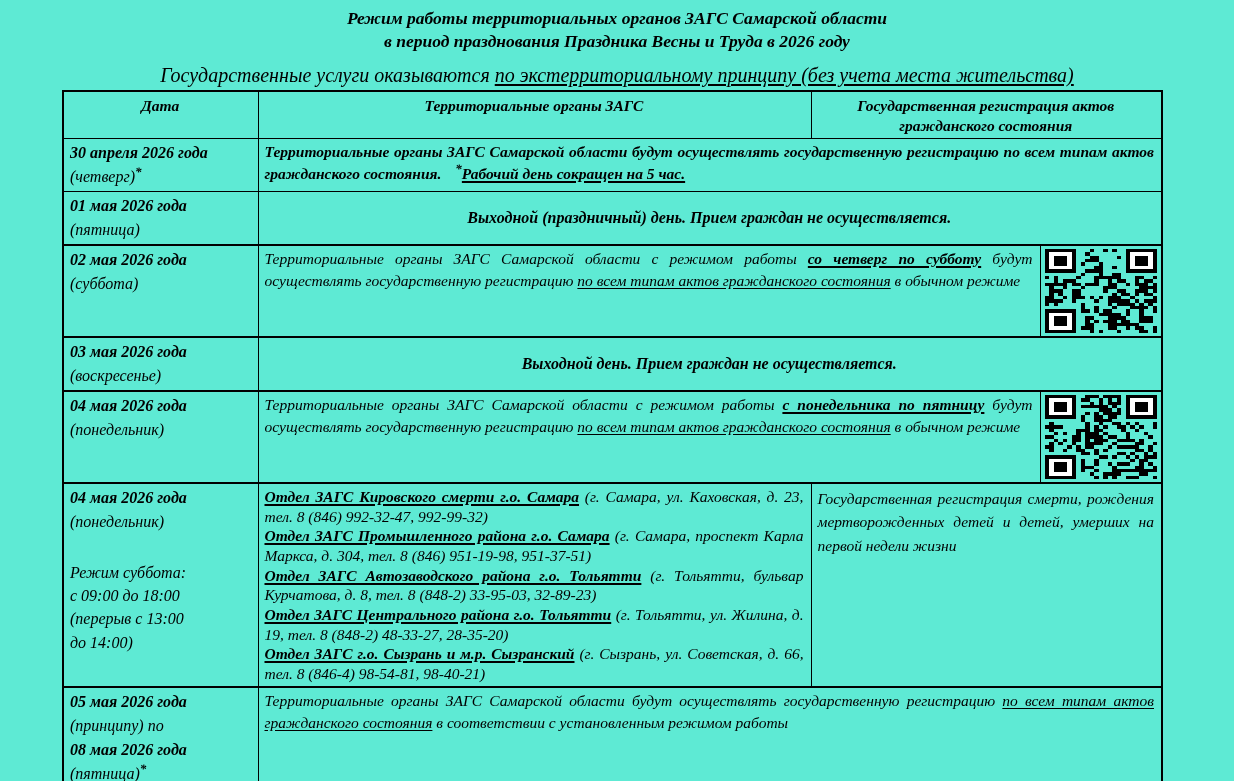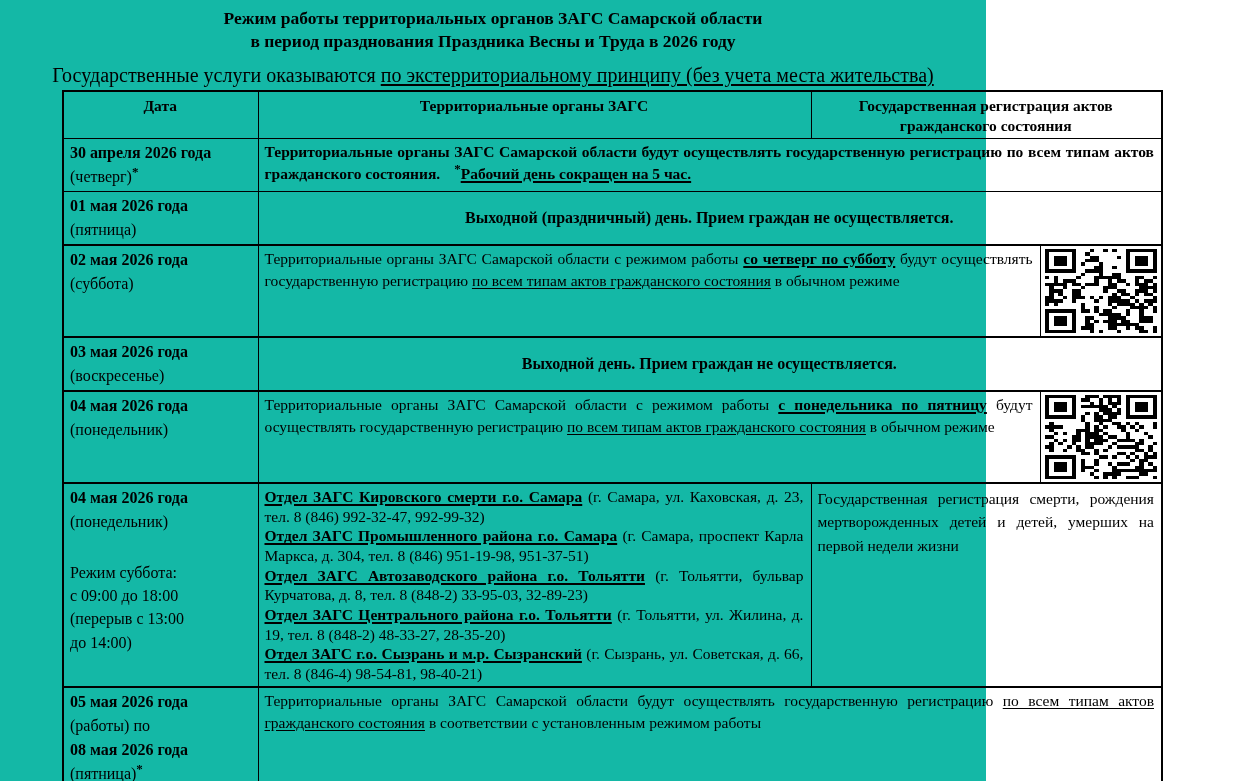--- a/index.html
+++ b/index.html
@@ -1,18 +1,18 @@
 <!DOCTYPE html>
 <html><head>
 <meta charset="utf-8">
 <style>
   html,body{margin:0;padding:0;background:#fff;}
   body{width:1234px;height:781px;overflow:hidden;color:#000;
        font-family:"Liberation Serif","DejaVu Serif",serif;}
-  .page{position:relative;width:986px;height:781px;background:#14b8a6;}
+  .page{position:relative;width:1234px;height:781px;background:#5eead4;font-style:italic;}
 
   .title{padding-top:7px;text-align:center;font-weight:bold;font-size:17.5px;line-height:23px;}
   .subtitle{margin-top:12px;text-align:center;font-size:20px;line-height:21px;}
   .u{text-decoration:underline;text-underline-offset:2px;}
   .bu{font-weight:bold;text-decoration:underline;text-decoration-thickness:1.6px;text-underline-offset:2px;}
   .b{font-weight:bold;}
 
   table.sched{border-collapse:collapse;table-layout:fixed;width:1099px;
               margin:4px 0 0 62px;font-size:15.5px;border:2px solid #000;}
   td{border:1px solid #000;vertical-align:top;padding:2px 7px 2px 6px;line-height:1.42;overflow:hidden;}
@@ -541,21 +541,21 @@
         <div class="office"><span class="bu">Отдел ЗАГС Автозаводского района г.о. Тольятти</span><span> (г. Тольятти, бульвар Курчатова, д. 8, тел. 8 (848-2) 33-95-03, 32-89-23)</span></div>
         <div class="office"><span class="bu">Отдел ЗАГС Центрального района г.о. Тольятти</span><span> (г. Тольятти, ул. Жилина, д. 19, тел. 8 (848-2) 48-33-27, 28-35-20)</span></div>
         <div class="office"><span class="bu">Отдел ЗАГС г.о. Сызрань и м.р. Сызранский</span><span> (г. Сызрань, ул. Советская, д. 66, тел. 8 (846-4) 98-54-81, 98-40-21)</span></div>
       </td>
       <td colspan="2" class="j scope-cell">Государственная регистрация смерти, рождения мертворожденных детей и детей, умерших на первой недели жизни</td>
     </tr>
 
     <tr class="t2" style="height:88px">
       <td class="dcell">
         <span class="b">05 мая 2026 года</span><br>
-        <span class="day">(работы) по</span><br>
+        <span class="day">(принципу) по</span><br>
         <span class="b">08 мая 2026 года</span><br>
         <span class="day">(пятница)</span><sup class="star">*</sup>
       </td>
       <td colspan="3" class="j"><span>Территориальные органы ЗАГС Самарской области будут осуществлять государственную регистрацию </span><span class="u">по всем типам актов гражданского состояния</span><span> в соответствии с установленным режимом работы</span></td>
     </tr>
   </tbody>
     </table>
 
 </div>
 

